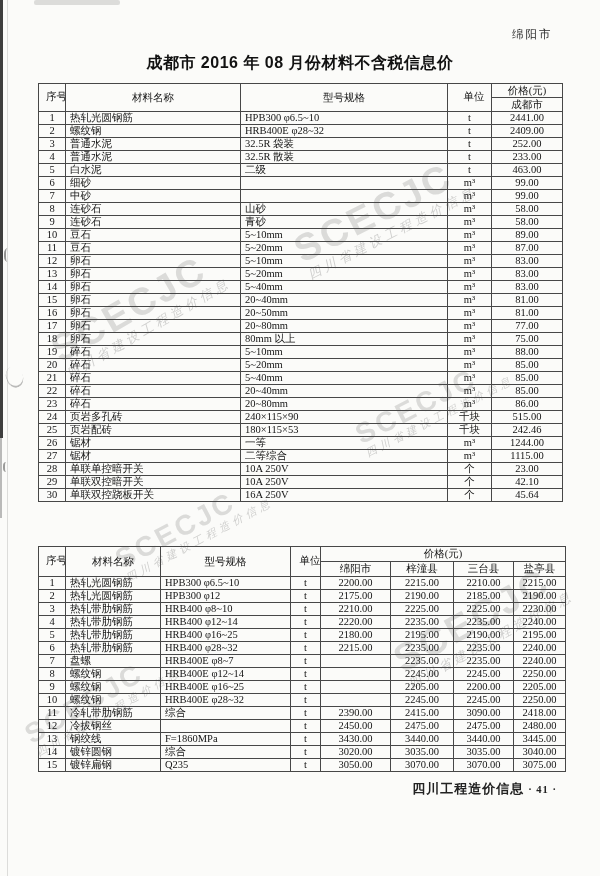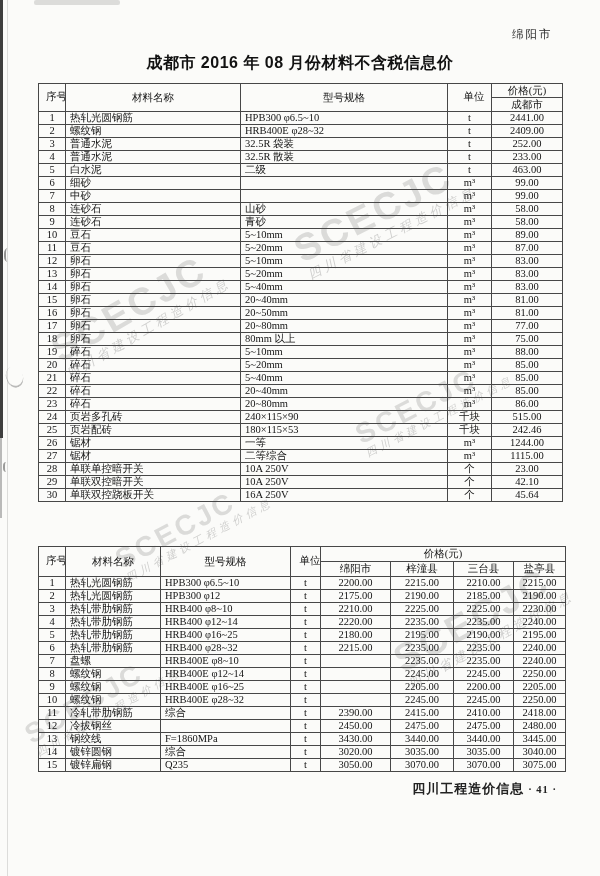--- a/index.html
+++ b/index.html
@@ -422,21 +422,21 @@
           <td class="c-spec">HRB400 φ28~32</td>
           <td class="c-unit">t</td>
           <td class="c-price">2215.00</td>
           <td class="c-price">2235.00</td>
           <td class="c-price">2235.00</td>
           <td class="c-price">2240.00</td>
         </tr>
         <tr>
           <td class="c-no">7</td>
           <td class="c-name">盘螺</td>
-          <td class="c-spec">HRB400E φ8~10</td>
+          <td class="c-spec">HRB400E φ8~7</td>
           <td class="c-unit">t</td>
           <td class="c-price"></td>
           <td class="c-price">2235.00</td>
           <td class="c-price">2235.00</td>
           <td class="c-price">2240.00</td>
         </tr>
         <tr>
           <td class="c-no">8</td>
           <td class="c-name">螺纹钢</td>
           <td class="c-spec">HRB400E φ12~14</td>
@@ -466,21 +466,21 @@
           <td class="c-price">2245.00</td>
           <td class="c-price">2250.00</td>
         </tr>
         <tr>
           <td class="c-no">11</td>
           <td class="c-name">冷轧带肋钢筋</td>
           <td class="c-spec">综合</td>
           <td class="c-unit">t</td>
           <td class="c-price">2390.00</td>
           <td class="c-price">2415.00</td>
-          <td class="c-price">2410.00</td>
+          <td class="c-price">3090.00</td>
           <td class="c-price">2418.00</td>
         </tr>
         <tr>
           <td class="c-no">12</td>
           <td class="c-name">冷拔钢丝</td>
           <td class="c-spec"></td>
           <td class="c-unit">t</td>
           <td class="c-price">2450.00</td>
           <td class="c-price">2475.00</td>
           <td class="c-price">2475.00</td>

